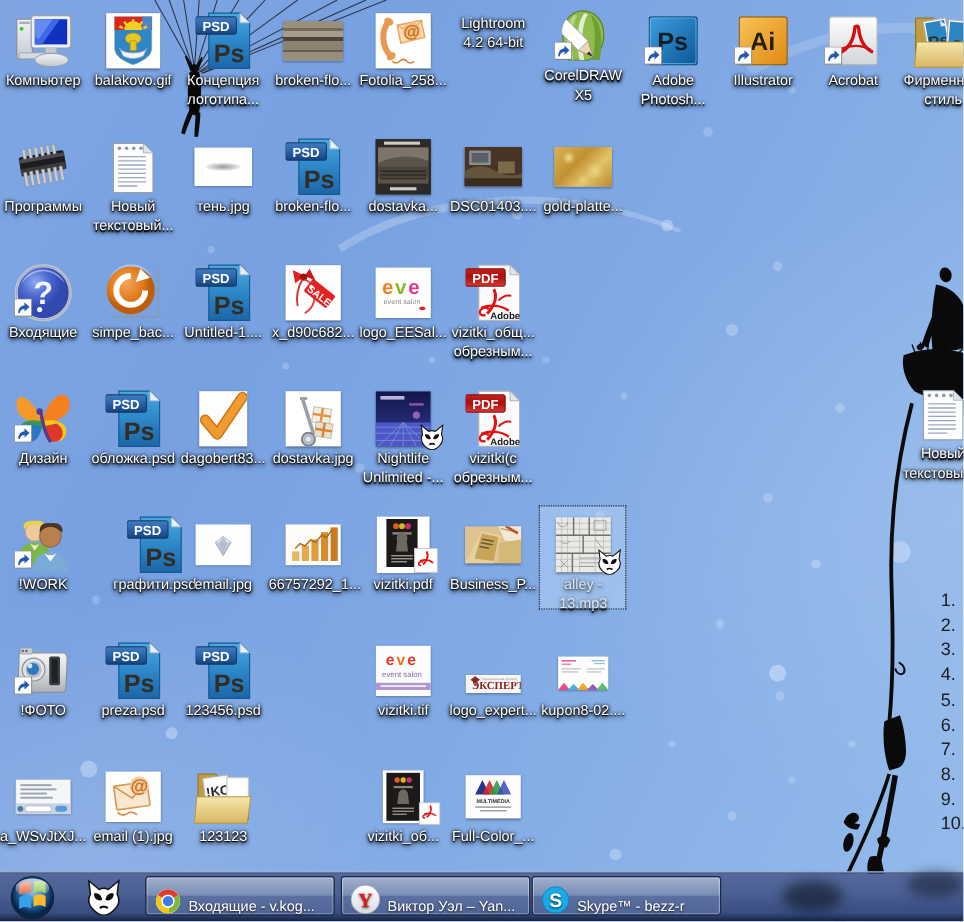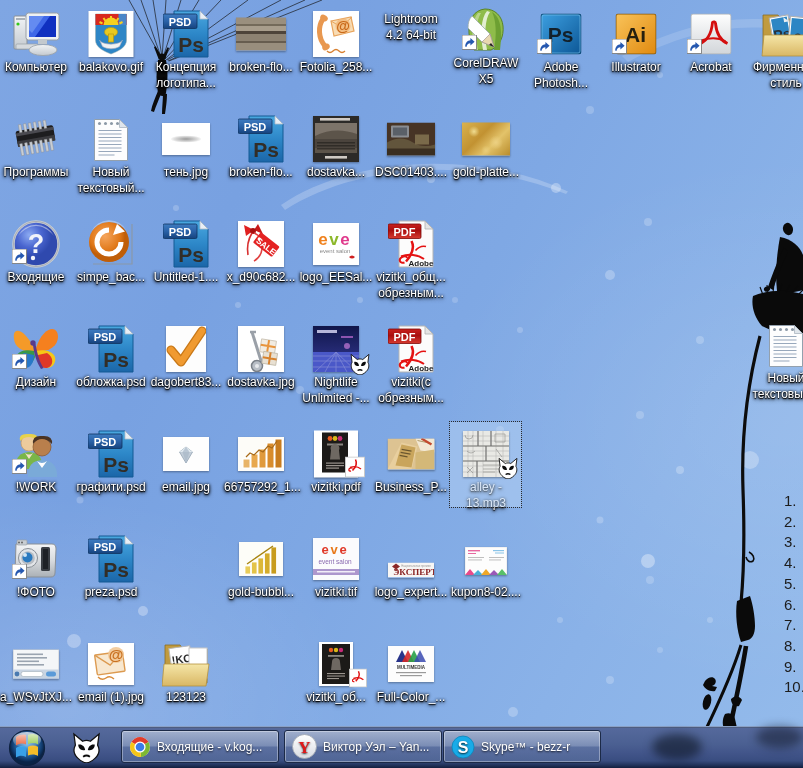--- a/index.html
+++ b/index.html
@@ -14,21 +14,21 @@
 .lb{margin-top:1px;font-size:12px;line-height:16px;color:#fff;
 text-shadow:0 1px 1px #000,0 1px 3px #000,0 0 3px rgba(0,0,0,.85),0 2px 4px rgba(0,0,0,.7)}
 .bdg{position:absolute;left:13px;top:28.5px;width:15px;height:15px;transform:none}
 .sel{position:absolute;left:1px;top:-8px;width:71px;height:85px;background:rgba(182,210,244,.5);outline:1px dotted #2a2a2a;transform:none}
 .th{box-shadow:0 1px 2px rgba(0,0,0,.35)}
 #bar{position:absolute;left:0;top:728px;width:803px;height:40px;z-index:5;
 background:linear-gradient(#55699c 0%,#4b6092 40%,#42558a 62%,#394d80 82%,#22335b 93%,#131f3e 100%)}
 #bar::before{content:"";position:absolute;left:0;top:-2px;width:803px;height:2px;background:linear-gradient(#a8c2e8,#303c5e)}
 .tbtn{position:absolute;top:2px;height:31px;width:156px;border-radius:3px;border:1px solid #1c2a47;
 background:linear-gradient(rgba(232,241,252,.52) 0%,rgba(196,211,236,.40) 48%,rgba(128,150,192,.34) 52%,rgba(112,136,180,.42) 100%);
-box-shadow:inset 0 0 0 1px rgba(255,255,255,.35);display:flex;align-items:center;color:#fff;font-size:12px;
+box-shadow:inset 0 0 0 1px rgba(255,255,255,.35);display:flex;align-items:flex-end;color:#fff;font-size:12px;
 text-shadow:0 1px 2px rgba(0,0,0,.8);white-space:nowrap}
 .tbtn svg{margin:0 6px 0 7px;flex:0 0 auto}
 .smu{position:absolute;border-radius:50%;background:rgba(8,14,26,.55);filter:blur(5px)}
 </style></head><body>
 <div id="scr">
 <svg id="art" width="803" height="768" viewBox="0 0 803 768">
  <g fill="#ffffff">
   <path opacity=".22" d="M285,210 C355,165 470,155 566,194 L568,191.5 C473,148 350,158 281,205 Z"></path>
   <path opacity=".15" d="M628,62 C690,28 750,20 803,34 L803,26 C748,10 684,22 622,56 Z"></path>
  </g>
@@ -701,21 +701,21 @@
  <path d="M16,44 q0,-14 14,-15 q15,1 15,15 l0,2 h-29 z" fill="#7aaad8"></path>
  <path d="M25,30 q5,4 10,0 l-5,7 z" fill="#fff"></path>
 </svg>
 <svg class="bdg" width="15" height="15" viewBox="0 0 15 15">
           <use href="#shc"></use>
         </svg>
 </div>
       <div class="lb">!WORK</div>
     </div>
 
-<div class="cell" style="left:74px;top:430px">
+<div class="cell" style="left:92px;top:430px">
       <div class="ic">
 <svg width="46" height="50" viewBox="0 0 46 50">
           <use href="#psdfile"></use>
         </svg>
 </div>
       <div class="lb">графити.psd</div>
     </div>
 
 <div class="cell" style="left:149px;top:430px">
       <div class="ic">
@@ -857,37 +857,29 @@
 
 <div class="cell" style="left:74px;top:535px">
       <div class="ic">
 <svg width="46" height="50" viewBox="0 0 46 50">
           <use href="#psdfile"></use>
         </svg>
 </div>
       <div class="lb">preza.psd</div>
     </div>
 
-
-<div class="cell" style="left:224px;top:535px">
-      <div class="ic">
-<div class="th" style="width:44px;height:34px;background:#fdfdf8"></div>
-<svg width="44" height="34" viewBox="0 0 44 34">
- <g stroke="#fff" stroke-width=".8">
-  <rect x="6" y="24" width="5.5" height="8" fill="#e8cc58"></rect>
-  <rect x="12.5" y="20" width="5.5" height="12" fill="#e4c348"></rect>
-  <rect x="19" y="16" width="5.5" height="16" fill="#dcb838"></rect>
-  <rect x="25.5" y="11" width="5.5" height="21" fill="#d4ac2a"></rect>
-  <rect x="32" y="5" width="5.5" height="27" fill="#c89c1c"></rect>
- </g>
- <path d="M8,22 l26,-18" stroke="#a88410" stroke-width="1.4"></path>
-</svg>
-      </div>
-      <div class="lb">gold-bubbl...</div>
-    </div>
+<div class="cell" style="left:149px;top:535px">
+      <div class="ic">
+<svg width="46" height="50" viewBox="0 0 46 50">
+          <use href="#psdfile"></use>
+        </svg>
+</div>
+      <div class="lb">123456.psd</div>
+    </div>
+
 
 <div class="cell" style="left:299px;top:535px">
       <div class="ic">
 <svg class="th" width="46" height="42" viewBox="0 0 46 42">
  <rect width="46" height="42" fill="#fbfbfd"></rect>
  <text x="12" y="16" text-anchor="middle" font-size="13" font-weight="bold" fill="#e03828" font-family="Liberation Sans,sans-serif">e</text>
  <text x="21" y="16" text-anchor="middle" font-size="13" font-weight="bold" fill="#e87818" font-family="Liberation Sans,sans-serif">v</text>
  <text x="30" y="16" text-anchor="middle" font-size="13" font-weight="bold" fill="#e03828" font-family="Liberation Sans,sans-serif">e</text>
  <text x="22" y="26" text-anchor="middle" font-size="6.5" fill="#8a6ab0" font-family="Liberation Sans,sans-serif">event salon</text>
  <rect x="0" y="31" width="46" height="6" fill="#9a7ec0" opacity=".8"></rect>

